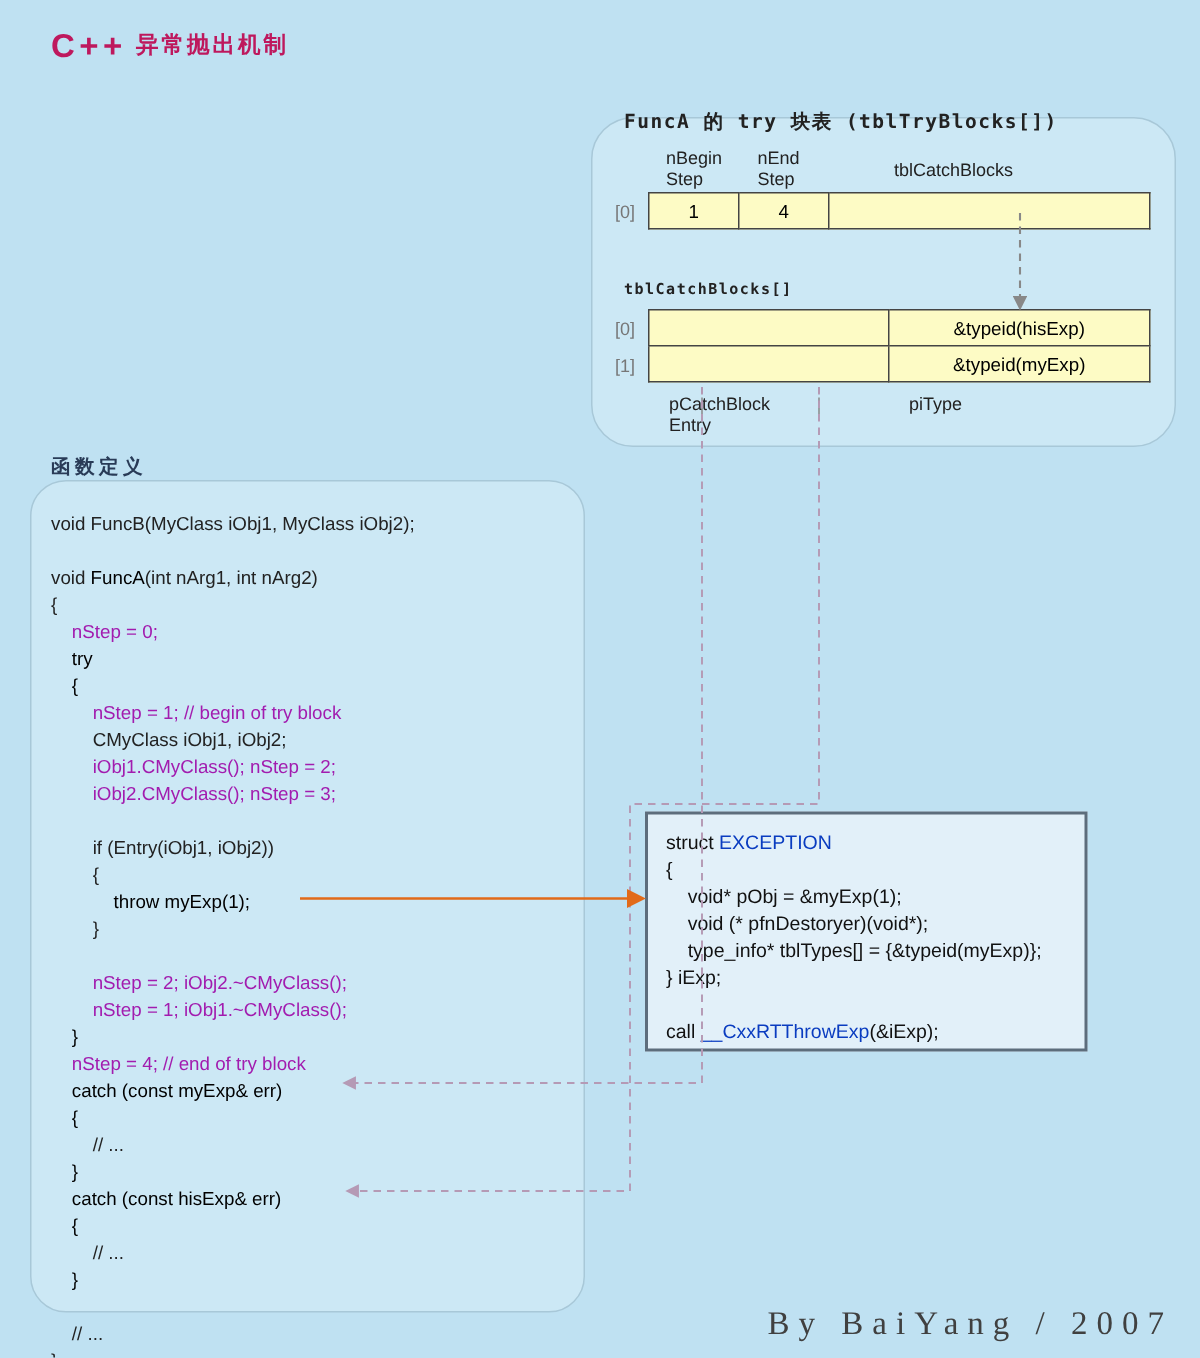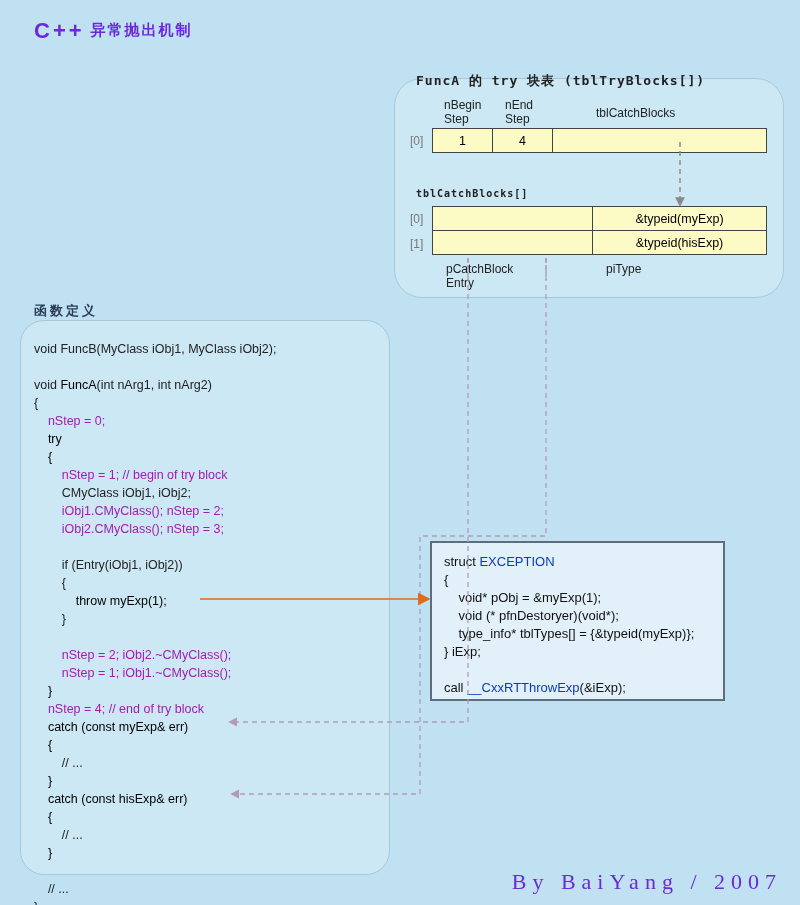--- a/index.html
+++ b/index.html
@@ -9,21 +9,21 @@
     height: 905px;
     background: #bfe1f2;
     font-family: Arial, "Microsoft YaHei", sans-serif;
     position: relative;
     overflow: hidden;
   }
   .title {
     position: absolute;
     left: 34px;
     top: 18px;
-    color: #6d28d9;
+    color: #be185d;
     font-size: 15px;
     font-weight: bold;
     letter-spacing: 2px;
   }
   .title .cpp { font-size: 22px; letter-spacing: 3px; margin-right: 6px; vertical-align: middle;}
   .panel {
     position: absolute;
     background: #cce8f5;
     border: 1px solid #a8c8d8;
     border-radius: 24px;
@@ -119,21 +119,21 @@
     white-space: pre;
     color: #111;
   }
   .exc-box .blue { color: #0a3cc0; }
   
   .footer {
     position: absolute;
     right: 18px;
     bottom: 10px;
     font-size: 22px;
-    color: #6d28d9;
+    color: #404040;
     letter-spacing: 6px;
     font-family: Georgia, serif;
   }
   svg.overlay {
     position: absolute;
     left: 0; top: 0;
     width: 800px; height: 905px;
     pointer-events: none;
   }
 </style>
@@ -161,26 +161,26 @@
   </tr>
 </tbody>
   </table>
 
 <div class="catch-title">tblCatchBlocks[]</div>
 <div class="idx" style="left:410px;top:212px;">[0]</div>
 <div class="idx" style="left:410px;top:237px;">[1]</div>
 <table class="tbl" style="left:432px;top:206px;border-collapse:collapse;">
   <tbody>
       <tr>
+    <td></td>
+    <td>&amp;typeid(hisExp)</td>
+  </tr>
+  <tr>
     <td style="width:160px"></td>
     <td style="width:174px">&amp;typeid(myExp)</td>
-  </tr>
-  <tr>
-    <td></td>
-    <td>&amp;typeid(hisExp)</td>
   </tr>
 </tbody>
   </table>
 <div class="hdr" style="left:446px;top:262px;white-space:pre;">pCatchBlock
 Entry</div>
 <div class="hdr" style="left:606px;top:262px;">piType</div>
 
 <div class="panel code-panel"></div>
 <div class="panel-label" style="left:34px;top:302px;">函数定义</div>
 

